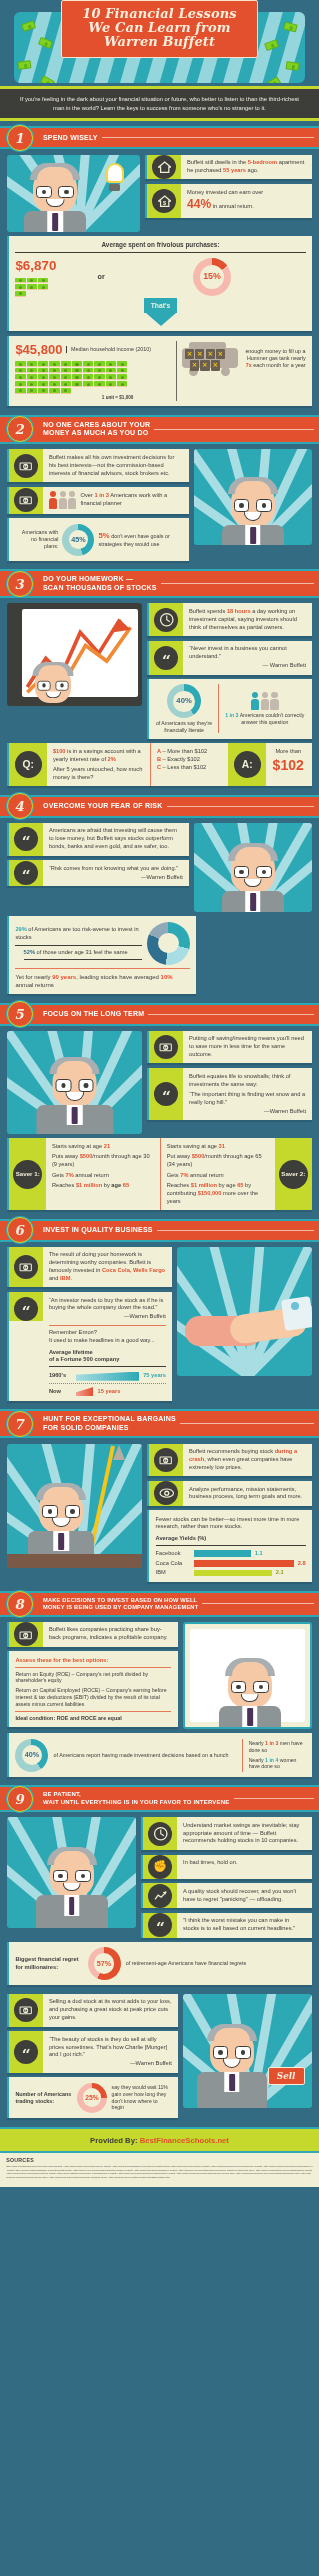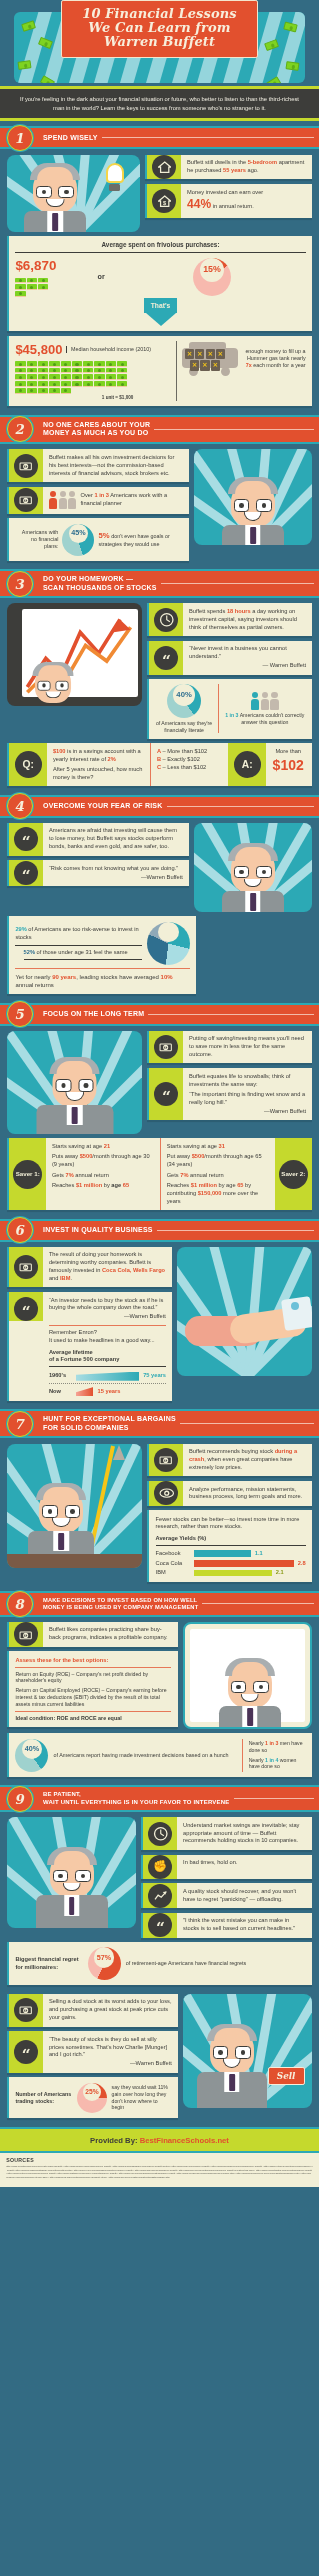--- a/index.html
+++ b/index.html
@@ -112,42 +112,42 @@
   .ptxt { padding: 4.6px 5.7px; font-size: 5.7px; line-height: 1.38; flex: 1; }
 
   .hl { color: #e2502e; font-weight: bold; }
   .hl-t { color: #2ca9b5; font-weight: bold; }
   .hl-b { color: #2f6f8f; font-weight: bold; }
   .big { font-size: 12px; font-weight: bold; color: #e2502e; }
   .quote-attr { text-align: right; display: block; margin-top: 1px; }
 
   
   .portrait {
-    background: #2ca9b5; border-radius: 8px; position: relative;
+    background: #2ca9b5; border-radius: 3px; position: relative;
     overflow: hidden; flex: 0 0 auto;
   }
   .rays { position: absolute; inset: 0; }
   .rays i {
     position: absolute; left: 50%; bottom: 0; width: 9.3px; height: 150%;
     background: #a8dde3; transform-origin: bottom center;
   }
   .face { position: absolute; left: 50%; transform: translateX(-50%); bottom: 0; }
   .head { width: 44px; height: 47px; background: #f6c9a6; border-radius: 24px 24px 19.6px 19.6px; position: relative; margin: 0 auto; }
   .hair { position:absolute; left:-3.1px; right:-3.1px; top:-3.1px; height:17.5px; background:#a9aeb0; border-radius: 26px 26px 0 0;}
   .hair:after{content:'';position:absolute;left:7.2px;right:7.2px;top:4.1px;height:13.4px;background:#f6c9a6;border-radius:20.6px 20.6px 0 0;}
   .glasses { position:absolute; top:19.6px; left:3.1px; right:3.1px; display:flex; justify-content:space-between; }
   .lens { width:15.5px;height:12.4px;border:1.5px solid #3d3d3a;border-radius:3.6px;background:#fff;display:flex;align-items:center;justify-content:center;}
   .pupil{width:4.6px;height:4.6px;background:#3d3d3a;border-radius:50%;}
   .smile{position:absolute;bottom:6.2px;left:50%;transform:translateX(-50%);width:18.5px;height:8.2px;border:1.5px solid #3d3d3a;border-top:none;border-radius:0 0 11.3px 11.3px;background:#fff;}
   .suit { width: 62px; height: 20.6px; background: #8d9496; border-radius: 7.2px 7.2px 0 0; margin: -2.1px auto 0; position: relative; }
   .shirt { position:absolute; left:50%; transform:translateX(-50%); top:0; width:15.5px;height:20.6px;background:#fff;}
   .tie { position:absolute; left:50%; transform:translateX(-50%); top:2.1px; width:5.7px;height:17.5px;background:#4b3357;border-radius:1px;}
 
   
-  .donut { border-radius: 50%; display: flex; align-items: flex-start; justify-content: center; position: relative; }
+  .donut { border-radius: 50%; display: flex; align-items: center; justify-content: center; position: relative; }
   .donut .hole {
     background: #f2efd7; border-radius: 50%;
     display:flex;align-items:center;justify-content:center;
     font-weight: bold;
   }
 
   
   .mgrid { display: flex; flex-wrap: wrap; gap: 1px; }
   .mnote {
     width: 10.3px; height: 5.7px; background: #7ed321; border-radius: 0.8px;

